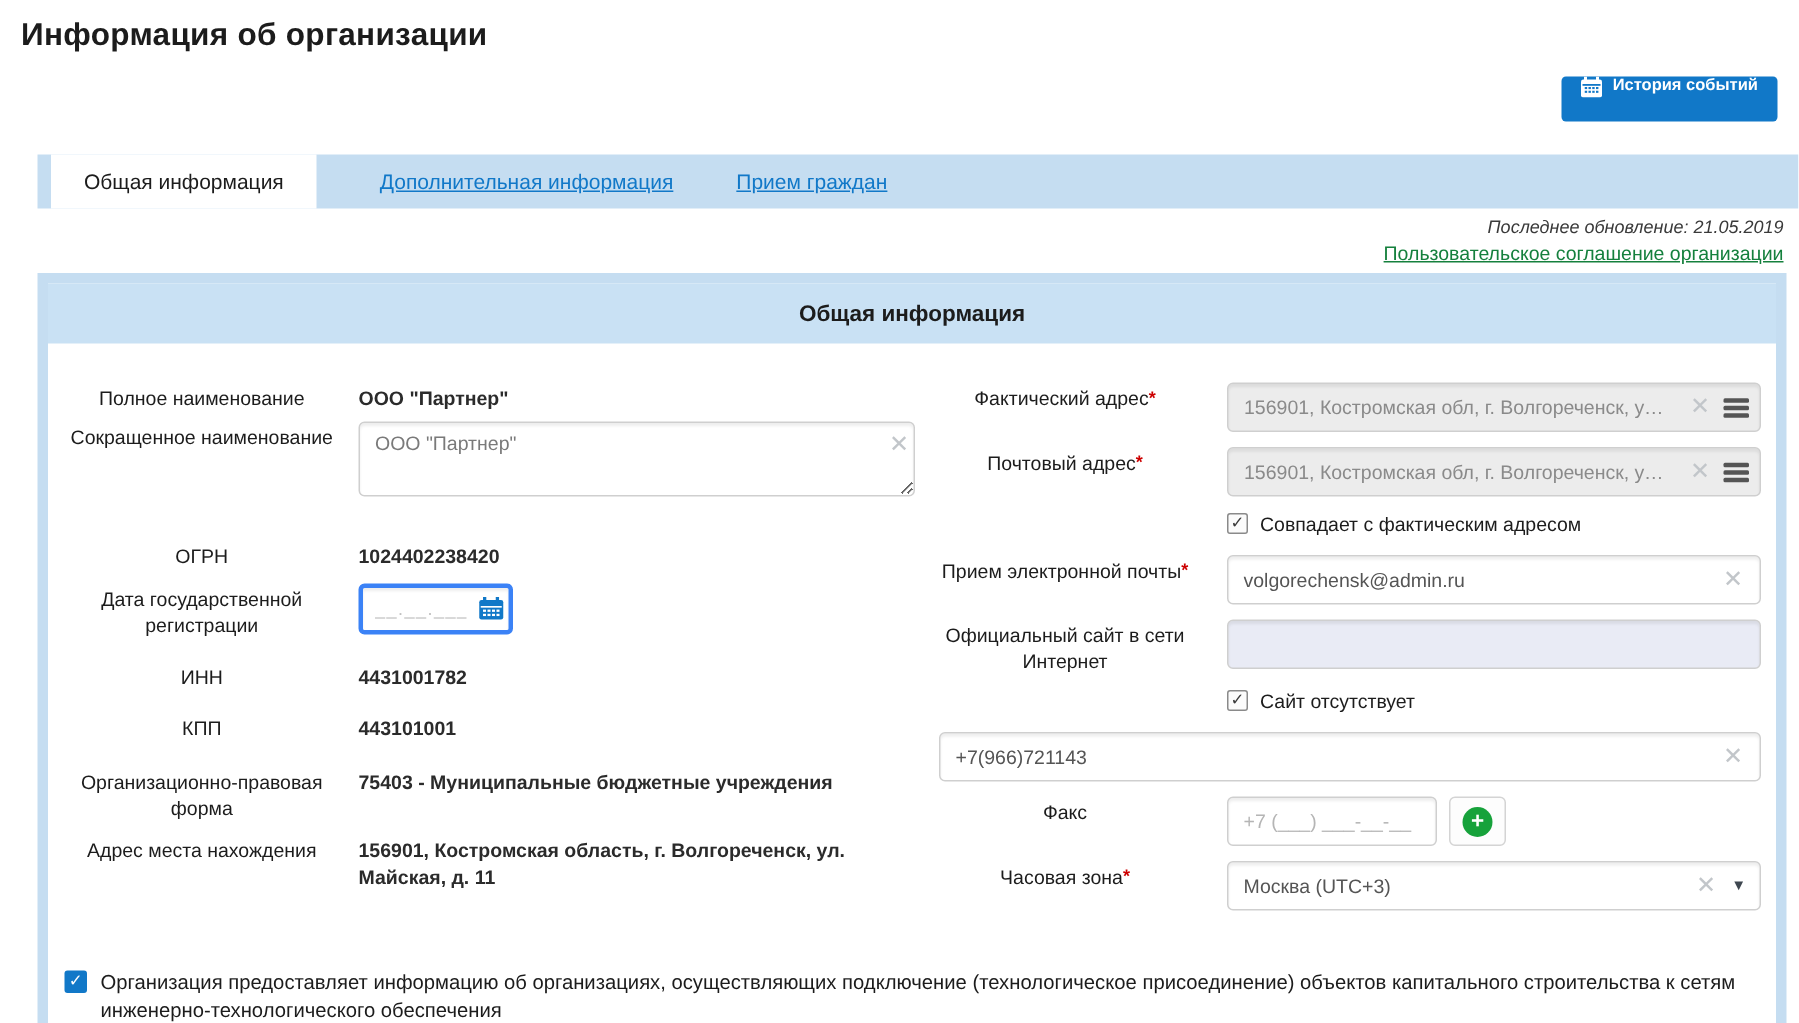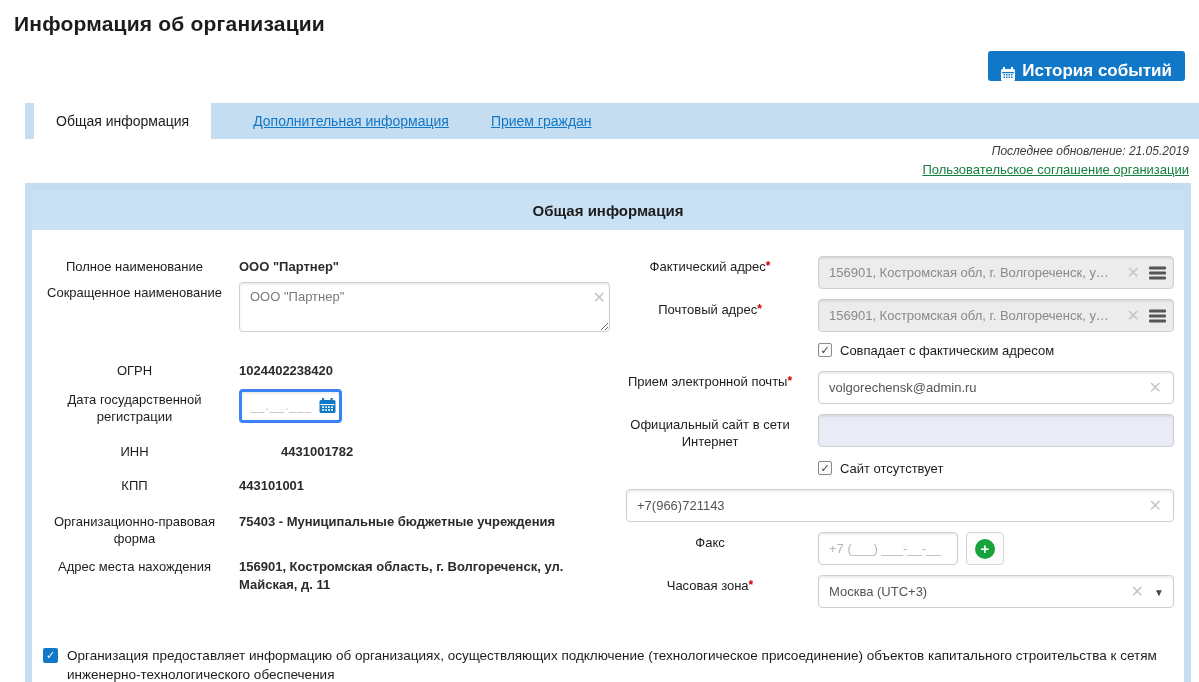--- a/index.html
+++ b/index.html
@@ -3,22 +3,22 @@
 <meta charset="utf-8">
 <style>
   * { box-sizing: border-box; margin: 0; padding: 0; }
   html,body { width:1199px; height:682px; background:#fff; overflow:hidden;
     font-family:"Liberation Sans", sans-serif; color:#222; }
   .page { position:relative; width:1199px; height:682px; }
 
   h1.page-title { font-size:21px; font-weight:bold; color:#1c1c1c; margin:12px 0 0 14px; letter-spacing:.2px; }
 
   .toolbar-row { display:flex; justify-content:flex-end; padding-right:14px; margin-top:15px; }
-  .btn { border:none; border-radius:3px; height:30px; font-size:17px; font-weight:600;
-    color:#fff; padding:0 13px; cursor:pointer; display:inline-flex; align-items:flex-end; gap:7px;
+  .btn { border:none; border-radius:3px; height:30px; font-size:11px; font-weight:600;
+    color:#fff; padding:0 13px; cursor:pointer; display:inline-flex; align-items:flex-start; gap:7px;
     font-family:"Liberation Sans", sans-serif; }
   .btn-blue { background:#1178c8; }
 
   .tabbar { margin-left:25px; margin-top:22px; height:36px; background:#c5ddf1;
     display:flex; align-items:stretch; }
   .tab { margin-left:9px; background:#fff; padding:0 22px; display:flex; align-items:center;
     font-size:14px; color:#1c1c1c; cursor:default; }
   .tab-link { display:flex; align-items:center; margin-left:42px; font-size:14px;
     color:#1178c8; text-decoration:underline; cursor:pointer; }
 
@@ -86,21 +86,21 @@
   .add-btn { width:38px; height:33px; background:#fdfdfd; border:1px solid #d4d4d4; border-radius:4px;
     display:flex; align-items:center; justify-content:center; cursor:pointer; }
   .add-circle { width:20px; height:20px; border-radius:50%; background:#17a23b; color:#fff;
     display:flex; align-items:center; justify-content:center; font-size:15px; font-weight:bold; line-height:1; }
 
   .bottom-check { display:flex; gap:9px; align-items:flex-start; margin:22px 10px 14px 11px; }
   .cb-blue { width:15px; height:15px; flex:none; background:#1178c8; border-radius:2px; color:#fff;
     display:flex; align-items:center; justify-content:center; font-size:11px; line-height:1; margin-top:2px; cursor:pointer; }
   .bottom-check-label { font-size:13.5px; color:#1c1c1c; line-height:19px; max-width:1130px; }
 
-  .mb6{margin-bottom:6px;} .mb14{margin-bottom:14px;gap:42px;} .mb16{margin-bottom:16px;} .mb24{margin-bottom:24px;} .mb9{margin-bottom:9px;}
+  .mb6{margin-bottom:6px;} .mb14{margin-bottom:14px;} .mb16{margin-bottom:16px;} .mb24{margin-bottom:24px;} .mb9{margin-bottom:9px;}
 </style>
 </head>
 <body>
 
 <div class="page">
 
   <h1 class="page-title">Информация об организации</h1>
 
   <div class="toolbar-row">
     <button class="btn btn-blue">

